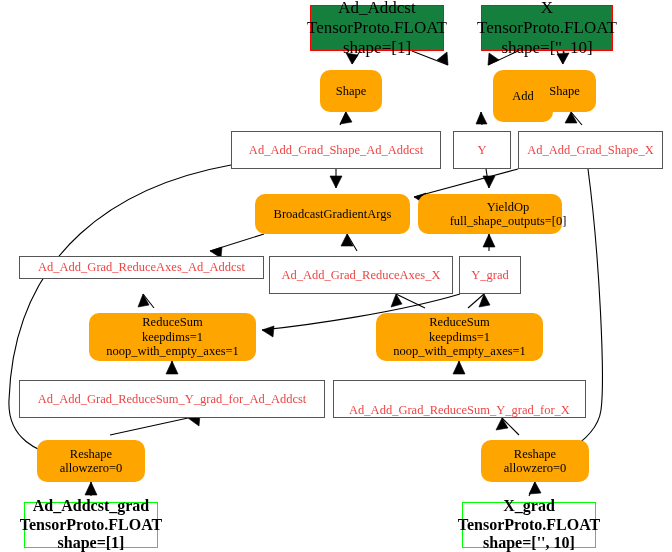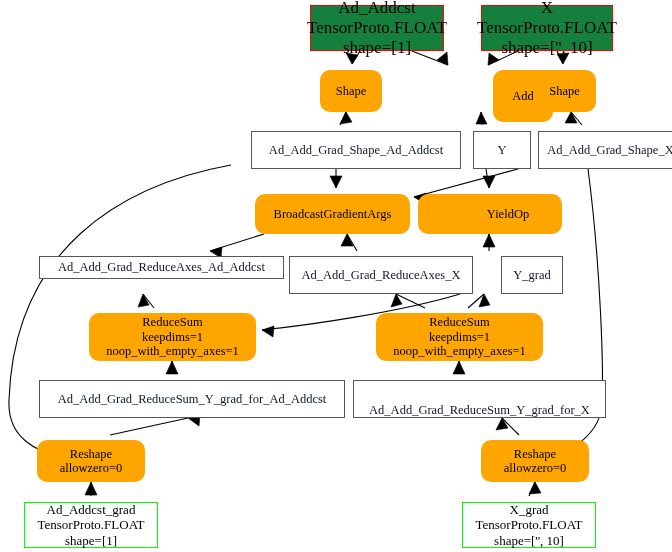--- a/index.html
+++ b/index.html
@@ -45,29 +45,29 @@
   }
   .node-input {
     background: #15803d;
     border: 1.2px solid #ff0000;
     font-size: 17px;
     color: #000000;
   }
   .node-output {
     background: #ffffff;
     border: 1.2px solid #00ff00;
-    font-size: 13px;
+    font-size: 16px;
     color: #000000;
+    font-weight: bold;
   }
   .node-result {
     background: #ffffff;
     border: 1.1px solid #555555;
     font-size: 12.5px;
-    color: #0f172a;
-    margin-left: 20px;
+    color: #ef4444;
   }
   .node-op {
     background: #ffa500;
     border: none;
     border-radius: 10px;
     font-size: 12.5px;
     color: #000000;
   }
   .node-line {
     display: block;
@@ -136,24 +136,24 @@
   <div id="nodes-layer">
       <div class="node-box node-input" style="left: 310px; top: 5px; width: 134px; height: 46px;"><span class="node-line">Ad_Addcst</span><span class="node-line">TensorProto.FLOAT</span><span class="node-line">shape=[1]</span></div>
       <div class="node-box node-input" style="left: 481px; top: 5px; width: 132px; height: 46px;"><span class="node-line">X</span><span class="node-line">TensorProto.FLOAT</span><span class="node-line">shape=['', 10]</span></div>
       <div class="node-box node-op" style="left: 320px; top: 70px; width: 62px; height: 42px;"><span class="node-line">Shape</span></div>
       <div class="node-box node-op" style="left: 449px; top: 70px; width: 60px; height: 52px; margin-left: 44px;"><span class="node-line">Add</span></div>
       <div class="node-box node-op" style="left: 533px; top: 70px; width: 63px; height: 42px;"><span class="node-line">Shape</span></div>
       <div class="node-box node-result" style="left: 231px; top: 131px; width: 210px; height: 38px;"><span class="node-line">Ad_Add_Grad_Shape_Ad_Addcst</span></div>
       <div class="node-box node-result" style="left: 453px; top: 131px; width: 58px; height: 38px;"><span class="node-line">Y</span></div>
       <div class="node-box node-result" style="left: 518px; top: 131px; width: 145px; height: 38px;"><span class="node-line">Ad_Add_Grad_Shape_X</span></div>
       <div class="node-box node-op" style="left: 255px; top: 194px; width: 155px; height: 40px; text-align: right;"><span class="node-line">BroadcastGradientArgs</span></div>
-      <div class="node-box node-op" style="left: 418px; top: 194px; width: 144px; height: 40px; padding-left: 36px;"><span class="node-line">YieldOp</span></div>
+      <div class="node-box node-op" style="left: 418px; top: 194px; width: 144px; height: 40px; padding-left: 36px;"><span class="node-line">YieldOp</span><span class="node-line">full_shape_outputs=[0]</span></div>
       <div class="node-box node-result" style="left: 19px; top: 256px; width: 245px; height: 23px;"><span class="node-line">Ad_Add_Grad_ReduceAxes_Ad_Addcst</span></div>
       <div class="node-box node-result" style="left: 269px; top: 256px; width: 184px; height: 38px;"><span class="node-line">Ad_Add_Grad_ReduceAxes_X</span></div>
-      <div class="node-box node-result" style="left: 481px; top: 256px; width: 62px; height: 38px;"><span class="node-line">Y_grad</span></div>
+      <div class="node-box node-result" style="left: 459px; top: 256px; width: 62px; height: 38px;"><span class="node-line">Y_grad</span></div>
       <div class="node-box node-op" style="left: 89px; top: 313px; width: 167px; height: 48px;"><span class="node-line">ReduceSum</span><span class="node-line">keepdims=1</span><span class="node-line">noop_with_empty_axes=1</span></div>
       <div class="node-box node-op" style="left: 376px; top: 313px; width: 167px; height: 48px;"><span class="node-line">ReduceSum</span><span class="node-line">keepdims=1</span><span class="node-line">noop_with_empty_axes=1</span></div>
       <div class="node-box node-result" style="left: 19px; top: 380px; width: 306px; height: 38px;"><span class="node-line">Ad_Add_Grad_ReduceSum_Y_grad_for_Ad_Addcst</span></div>
       <div class="node-box node-result" style="left: 333px; top: 380px; width: 253px; height: 38px; justify-content: flex-end;"><span class="node-line">Ad_Add_Grad_ReduceSum_Y_grad_for_X</span></div>
       <div class="node-box node-op" style="left: 37px; top: 440px; width: 108px; height: 42px;"><span class="node-line">Reshape</span><span class="node-line">allowzero=0</span></div>
       <div class="node-box node-op" style="left: 481px; top: 440px; width: 108px; height: 42px;"><span class="node-line">Reshape</span><span class="node-line">allowzero=0</span></div>
       <div class="node-box node-output" style="left: 24px; top: 502px; width: 134px; height: 46px;"><span class="node-line">Ad_Addcst_grad</span><span class="node-line">TensorProto.FLOAT</span><span class="node-line">shape=[1]</span></div>
       <div class="node-box node-output" style="left: 462px; top: 502px; width: 134px; height: 46px;"><span class="node-line">X_grad</span><span class="node-line">TensorProto.FLOAT</span><span class="node-line">shape=['', 10]</span></div>
     </div>
 </div>

